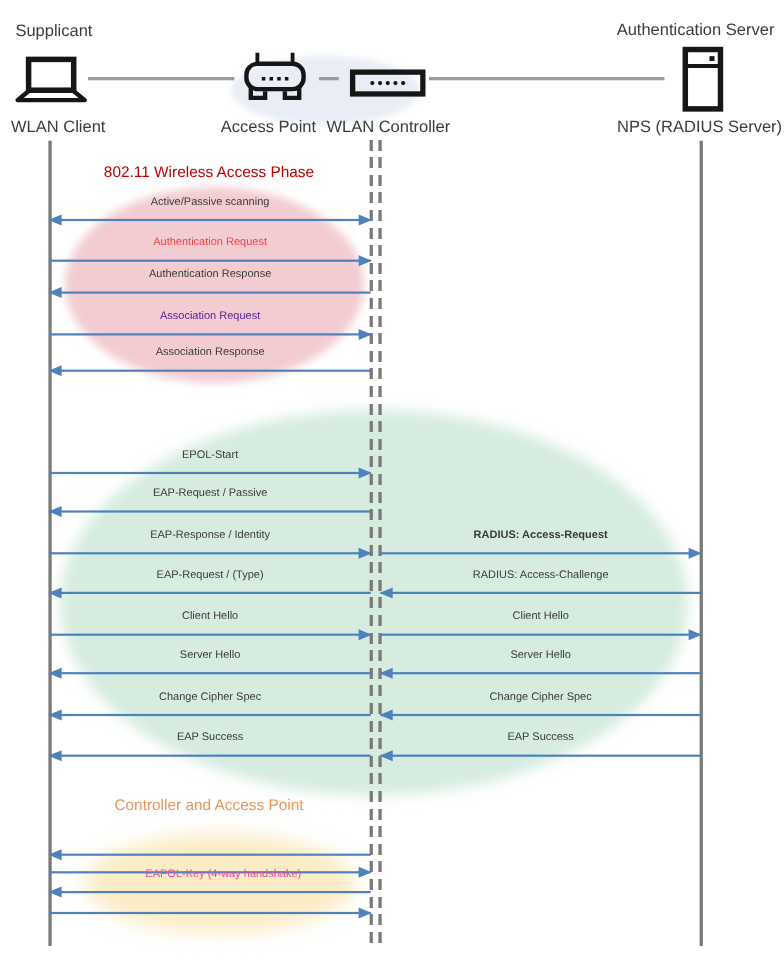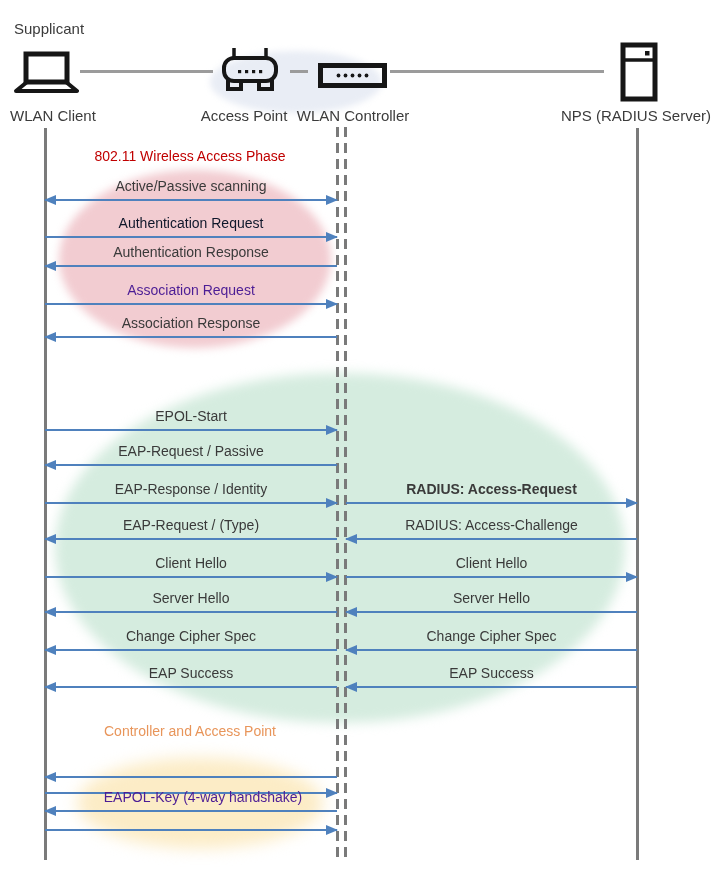--- a/index.html
+++ b/index.html
@@ -28,29 +28,30 @@
   .soft8{filter:blur(8px);}
   
   .phase-title{font-size:14px;white-space:nowrap;text-align:center;line-height:19px;}
   
   .msg-row{position:absolute;height:2px;}
   .msg-line{position:absolute;left:0;right:0;top:0;height:2px;}
   .msg-head{position:absolute;width:0;height:0;top:-4.5px;}
   .msg-head.h-left{left:-1px;border-top:5.5px solid transparent;border-bottom:5.5px solid transparent;border-right:12px solid #4F81BD;}
   .msg-head.h-right{right:-1px;border-top:5.5px solid transparent;border-bottom:5.5px solid transparent;border-left:12px solid #4F81BD;}
   .msg-label{position:absolute;left:0;right:0;top:-21px;height:18px;text-align:center;
-             font-size:14px;color:#3a3a3a;white-space:nowrap;}
+             font-size:10px;color:#3a3a3a;white-space:nowrap;}
   svg .ink{stroke:#161616;fill:none;}
 </style>
 </head>
 <body>
 
 <div id="stage">
 
   <div class="abs role-label" style="left:14px;top:20px;">Supplicant</div>
+  <div class="abs role-label right" style="left:554px;top:19px;width:150px;">Authentication Server</div>
 
   <div class="abs ellipse halo" style="left:210px;top:51px;width:172px;height:62px;background:#E9EDF5;"></div>
 
   <div class="abs connector" style="left:80px;top:70px;width:133px;"></div>
   <div class="abs connector" style="left:290px;top:70px;width:18px;"></div>
   <div class="abs connector" style="left:390px;top:70px;width:214px;"></div>
 
   <svg class="abs" style="left:13px;top:50px;" width="66" height="46" viewBox="0 0 66 46">
     <rect class="ink" x="13" y="4" width="41" height="28" stroke-width="5"></rect>
     <path class="ink" d="M3,41 L14,32 H53 L64,41 Z" stroke-width="4" stroke-linejoin="round"></path>
@@ -104,21 +105,21 @@
   <div id="messages">
       <div class="msg-row" style="left: 45px; width: 292px; top: 199px;">
         <div class="msg-line" style="background: rgb(79, 129, 189);"></div>
         <span class="msg-head h-left" style="border-right-color: rgb(79, 129, 189);"></span>
         <span class="msg-head h-right" style="border-left-color: rgb(79, 129, 189);"></span>
         <div class="msg-label" style="color: rgb(58, 58, 58);">Active/Passive scanning</div>
       </div>
       <div class="msg-row" style="left: 45px; width: 292px; top: 236px;">
         <div class="msg-line" style="background: rgb(79, 129, 189);"></div>
         <span class="msg-head h-right" style="border-left-color: rgb(79, 129, 189);"></span>
-        <div class="msg-label" style="color: #0f172a;">Authentication Request</div>
+        <div class="msg-label" style="color: #ef4444;">Authentication Request</div>
       </div>
       <div class="msg-row" style="left: 45px; width: 292px; top: 265px;">
         <div class="msg-line" style="background: rgb(79, 129, 189);"></div>
         <span class="msg-head h-left" style="border-right-color: rgb(79, 129, 189);"></span>
         <div class="msg-label" style="color: rgb(58, 58, 58);">Authentication Response</div>
       </div>
       <div class="msg-row" style="left: 45px; width: 292px; top: 303px;">
         <div class="msg-line" style="background: rgb(79, 129, 189);"></div>
         <span class="msg-head h-right" style="border-left-color: rgb(79, 129, 189);"></span>
         <div class="msg-label" style="color: #4c1d95;">Association Request</div>
@@ -202,21 +203,21 @@
         <div class="msg-line" style="background: rgb(79, 129, 189);"></div>
         <span class="msg-head h-left" style="border-right-color: rgb(79, 129, 189);"></span>
       </div>
       <div class="msg-row" style="left: 45px; width: 292px; top: 792px;">
         <div class="msg-line" style="background: rgb(79, 129, 189);"></div>
         <span class="msg-head h-right" style="border-left-color: rgb(79, 129, 189);"></span>
       </div>
       <div class="msg-row" style="left: 45px; width: 292px; top: 810px;">
         <div class="msg-line" style="background: rgb(79, 129, 189);"></div>
         <span class="msg-head h-left" style="border-right-color: rgb(79, 129, 189);"></span>
-        <div class="msg-label" style="color: #4c1d95; margin-left: 24px;">EAPOL-Key (4-way handshake)</div>
+        <div class="msg-label" style="color: #ec4899; margin-left: 24px;">EAPOL-Key (4-way handshake)</div>
       </div>
       <div class="msg-row" style="left: 45px; width: 292px; top: 829px;">
         <div class="msg-line" style="background: rgb(79, 129, 189);"></div>
         <span class="msg-head h-right" style="border-left-color: rgb(79, 129, 189);"></span>
       </div>
     </div>
 
 </div>
 
 </body></html>

